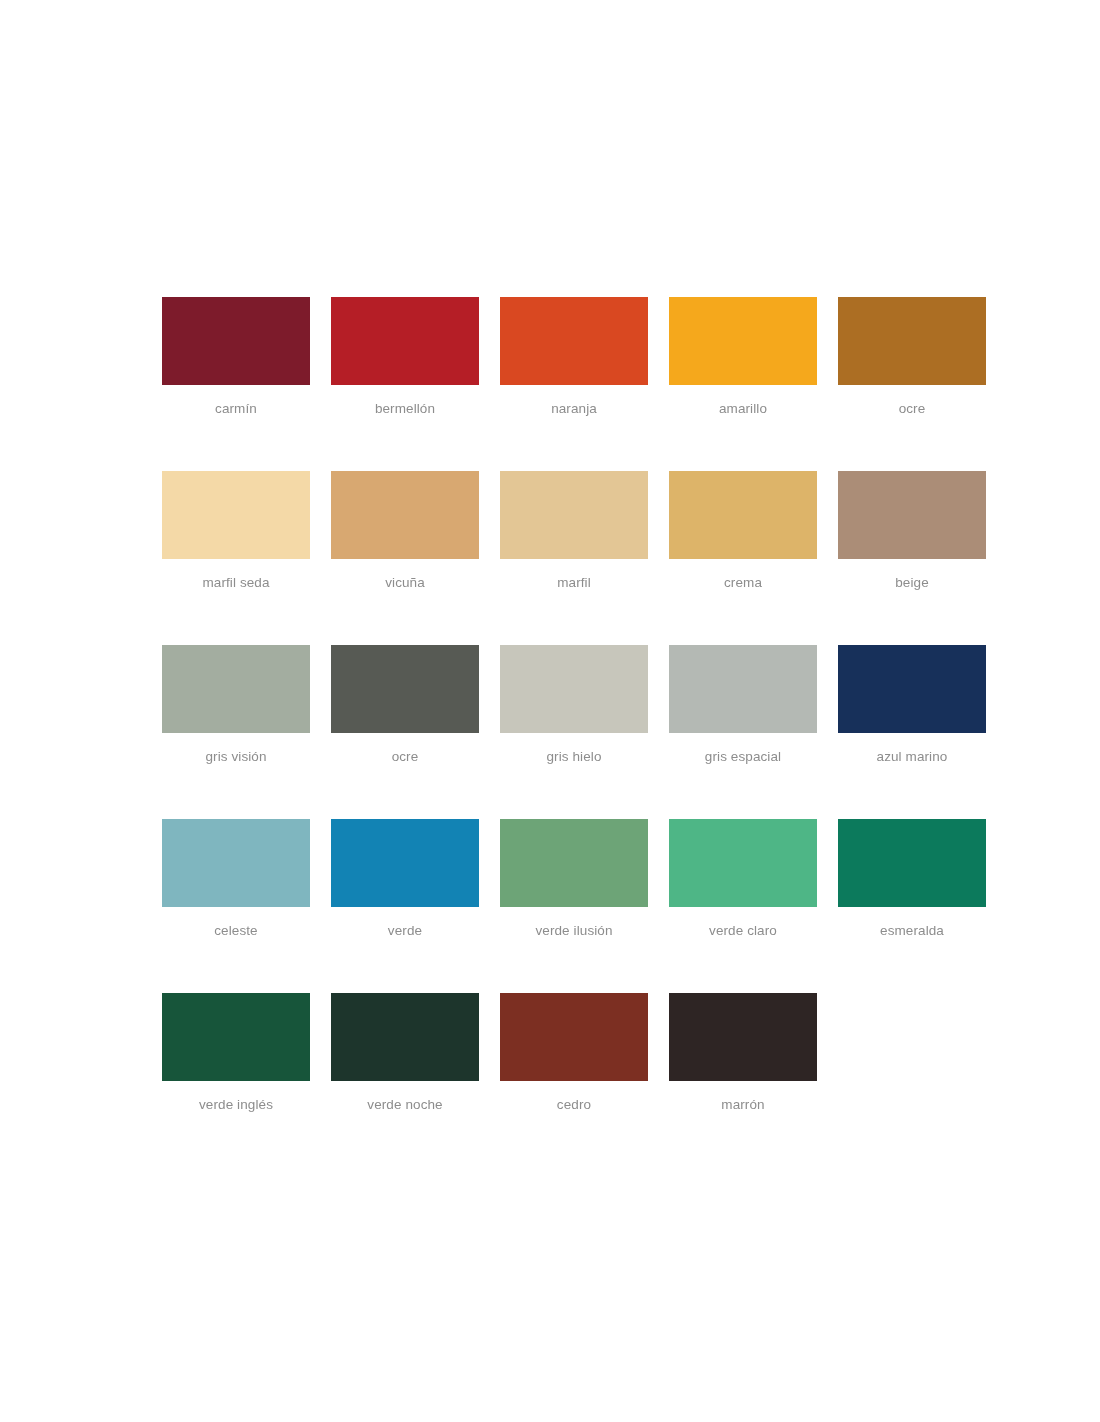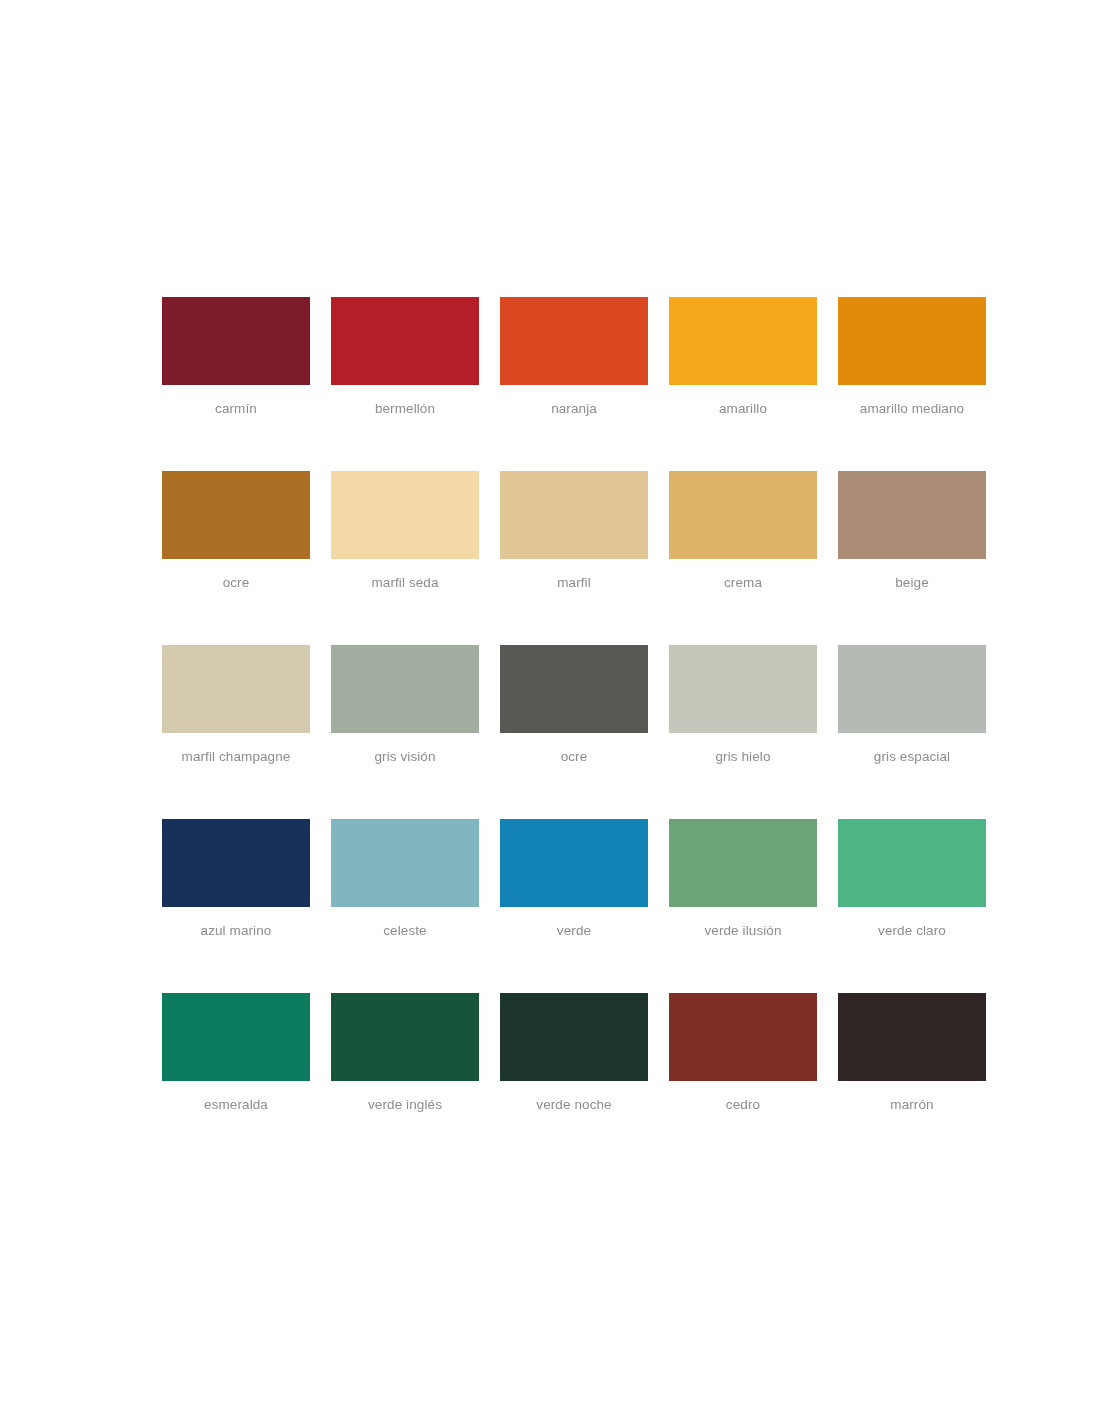--- a/index.html
+++ b/index.html
@@ -76,46 +76,42 @@
       </div>
       <div class="swatch-cell">
         <div class="swatch-chip" style="background-color: rgb(217, 72, 33);"></div>
         <div class="swatch-label">naranja</div>
       </div>
       <div class="swatch-cell">
         <div class="swatch-chip" style="background-color: rgb(245, 168, 28);"></div>
         <div class="swatch-label">amarillo</div>
       </div>
       <div class="swatch-cell">
-        <div class="swatch-chip" style="background-color: rgb(224, 140, 10);"></div>
-        <div class="swatch-label">amarillo mediano</div>
-      </div>
-      <div class="swatch-cell">
         <div class="swatch-chip" style="background-color: rgb(172, 110, 35);"></div>
         <div class="swatch-label">ocre</div>
       </div>
       <div class="swatch-cell">
         <div class="swatch-chip" style="background-color: rgb(244, 217, 167);"></div>
         <div class="swatch-label">marfil seda</div>
+      </div>
+      <div class="swatch-cell">
+        <div class="swatch-chip" style="background-color: rgb(216, 168, 113);"></div>
+        <div class="swatch-label">vicuña</div>
       </div>
       <div class="swatch-cell">
         <div class="swatch-chip" style="background-color: rgb(227, 198, 149);"></div>
         <div class="swatch-label">marfil</div>
       </div>
       <div class="swatch-cell">
         <div class="swatch-chip" style="background-color: rgb(221, 180, 105);"></div>
         <div class="swatch-label">crema</div>
       </div>
       <div class="swatch-cell">
         <div class="swatch-chip" style="background-color: rgb(171, 141, 119);"></div>
         <div class="swatch-label">beige</div>
-      </div>
-      <div class="swatch-cell">
-        <div class="swatch-chip" style="background-color: rgb(212, 203, 175);"></div>
-        <div class="swatch-label">marfil champagne</div>
       </div>
       <div class="swatch-cell">
         <div class="swatch-chip" style="background-color: rgb(163, 173, 160);"></div>
         <div class="swatch-label">gris visión</div>
       </div>
       <div class="swatch-cell">
         <div class="swatch-chip" style="background-color: rgb(87, 90, 84);"></div>
         <div class="swatch-label">ocre</div>
       </div>
       <div class="swatch-cell">

